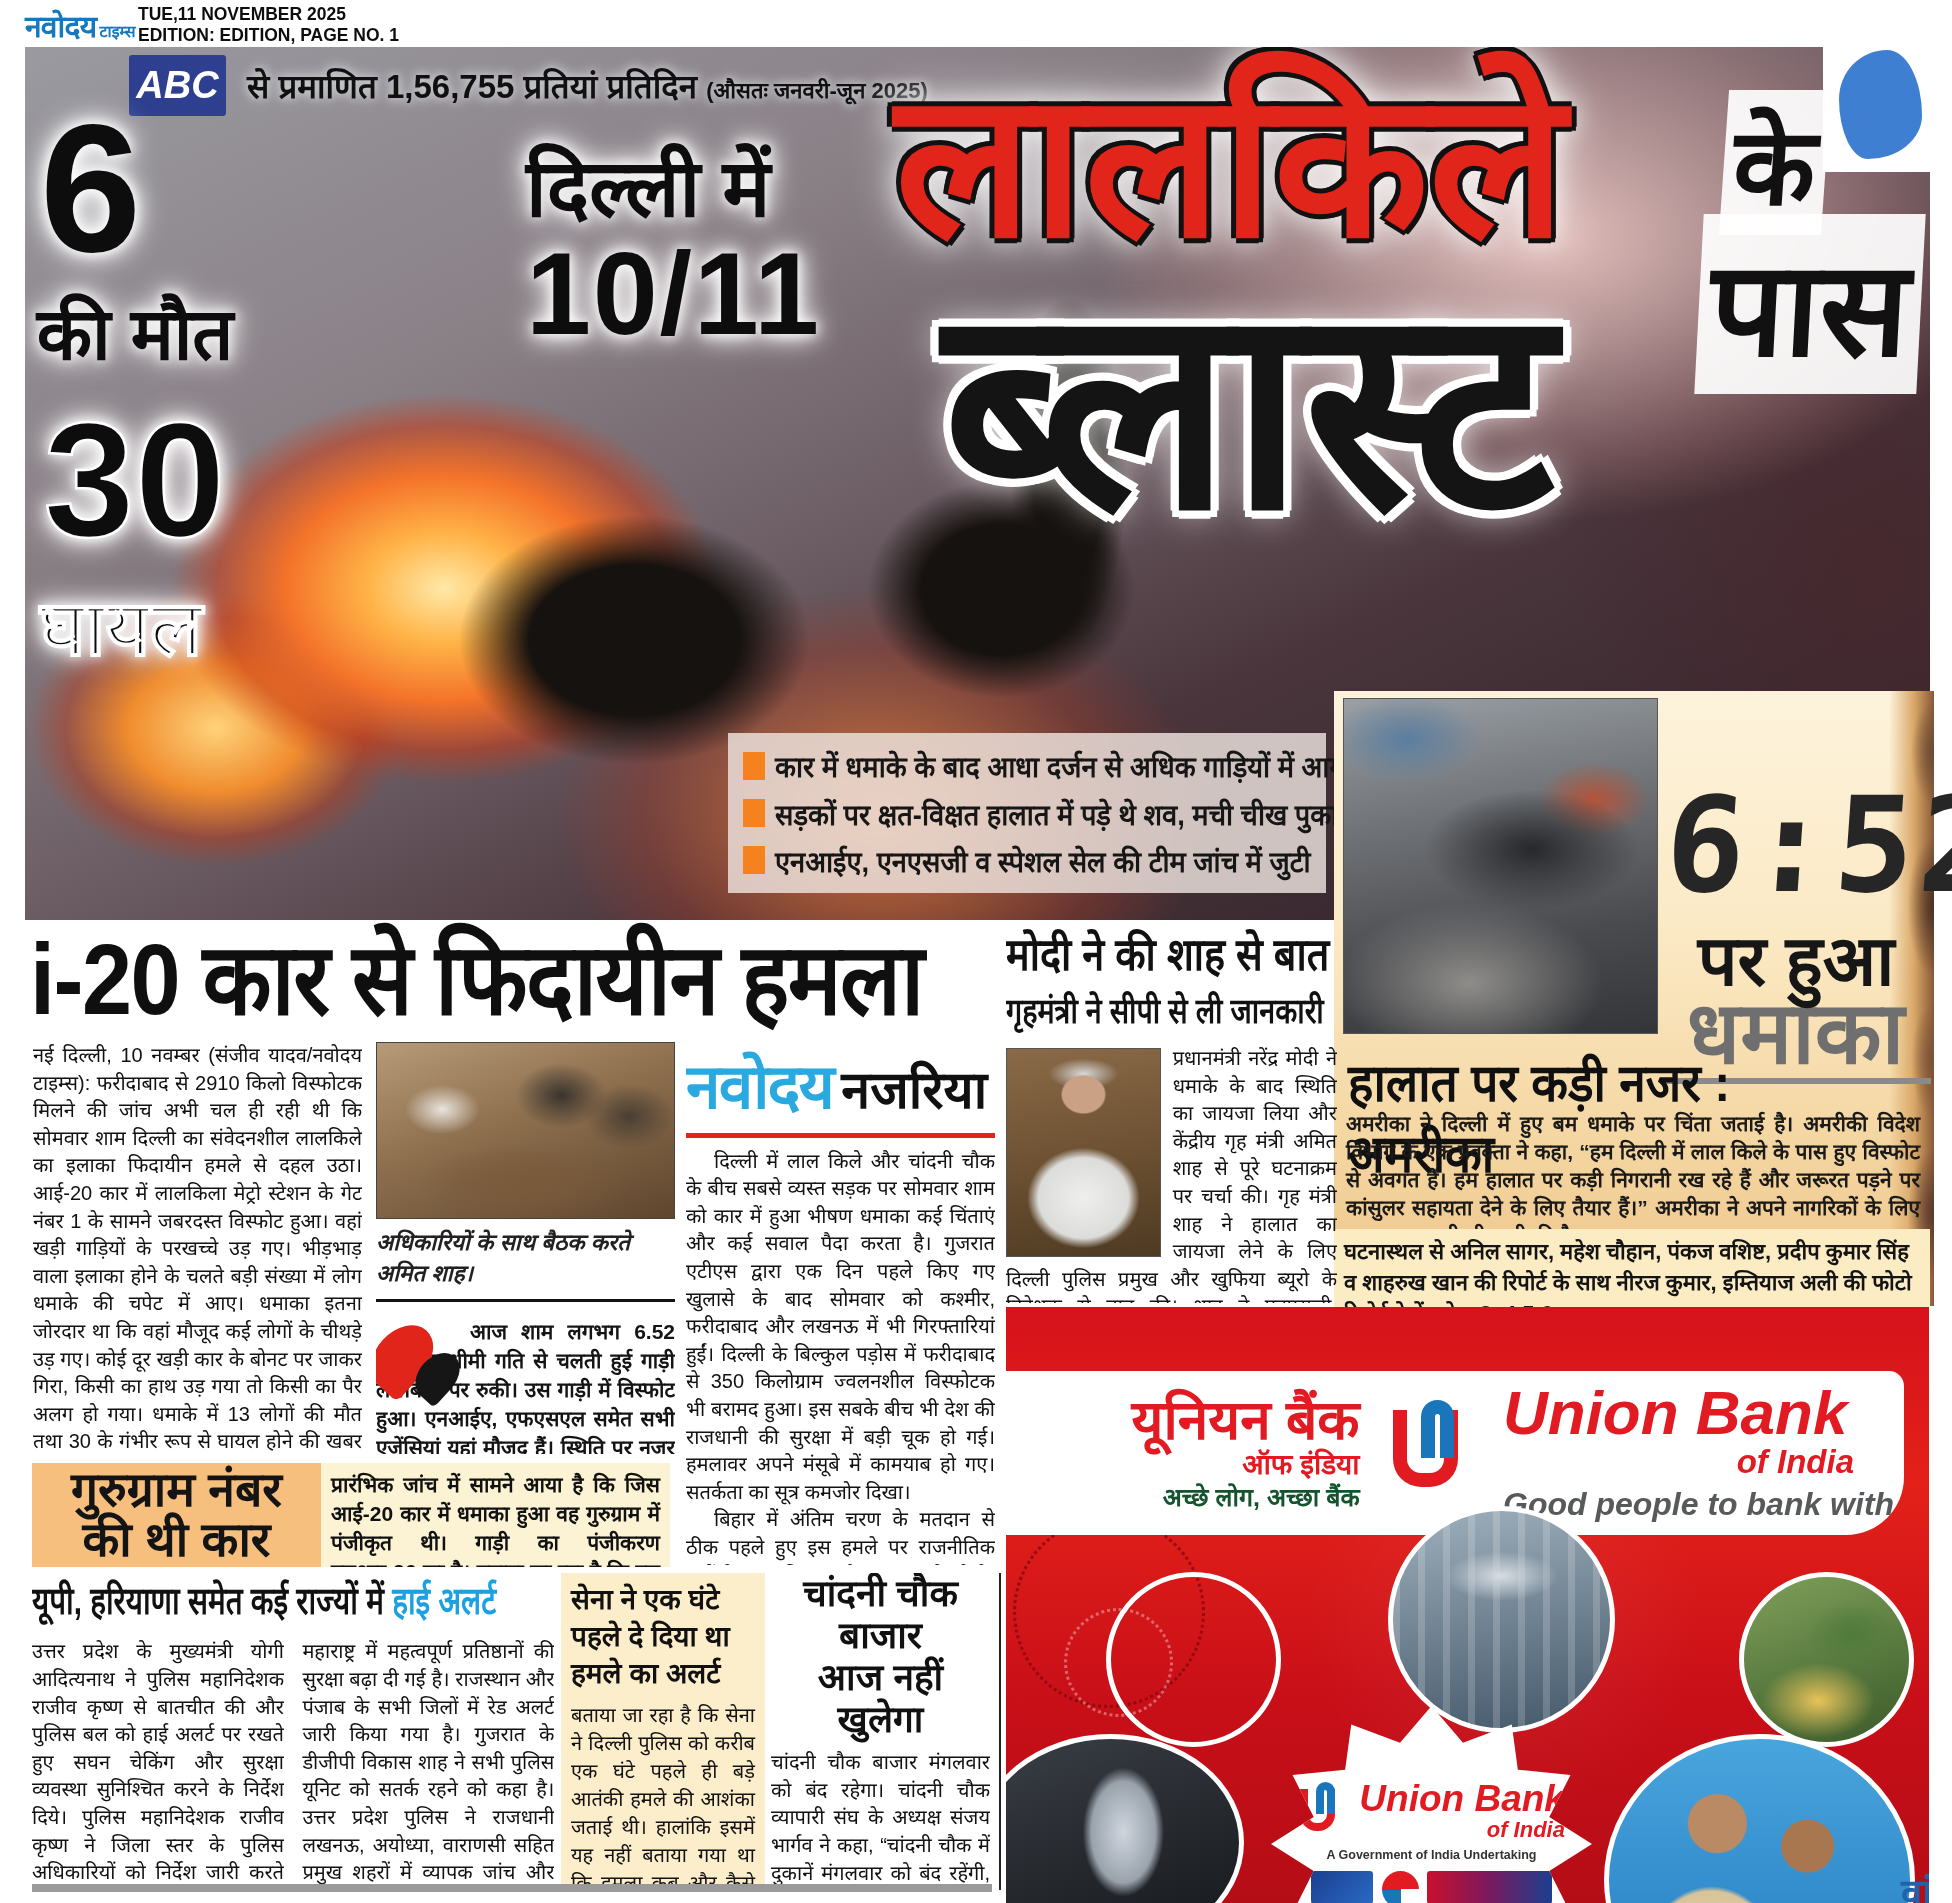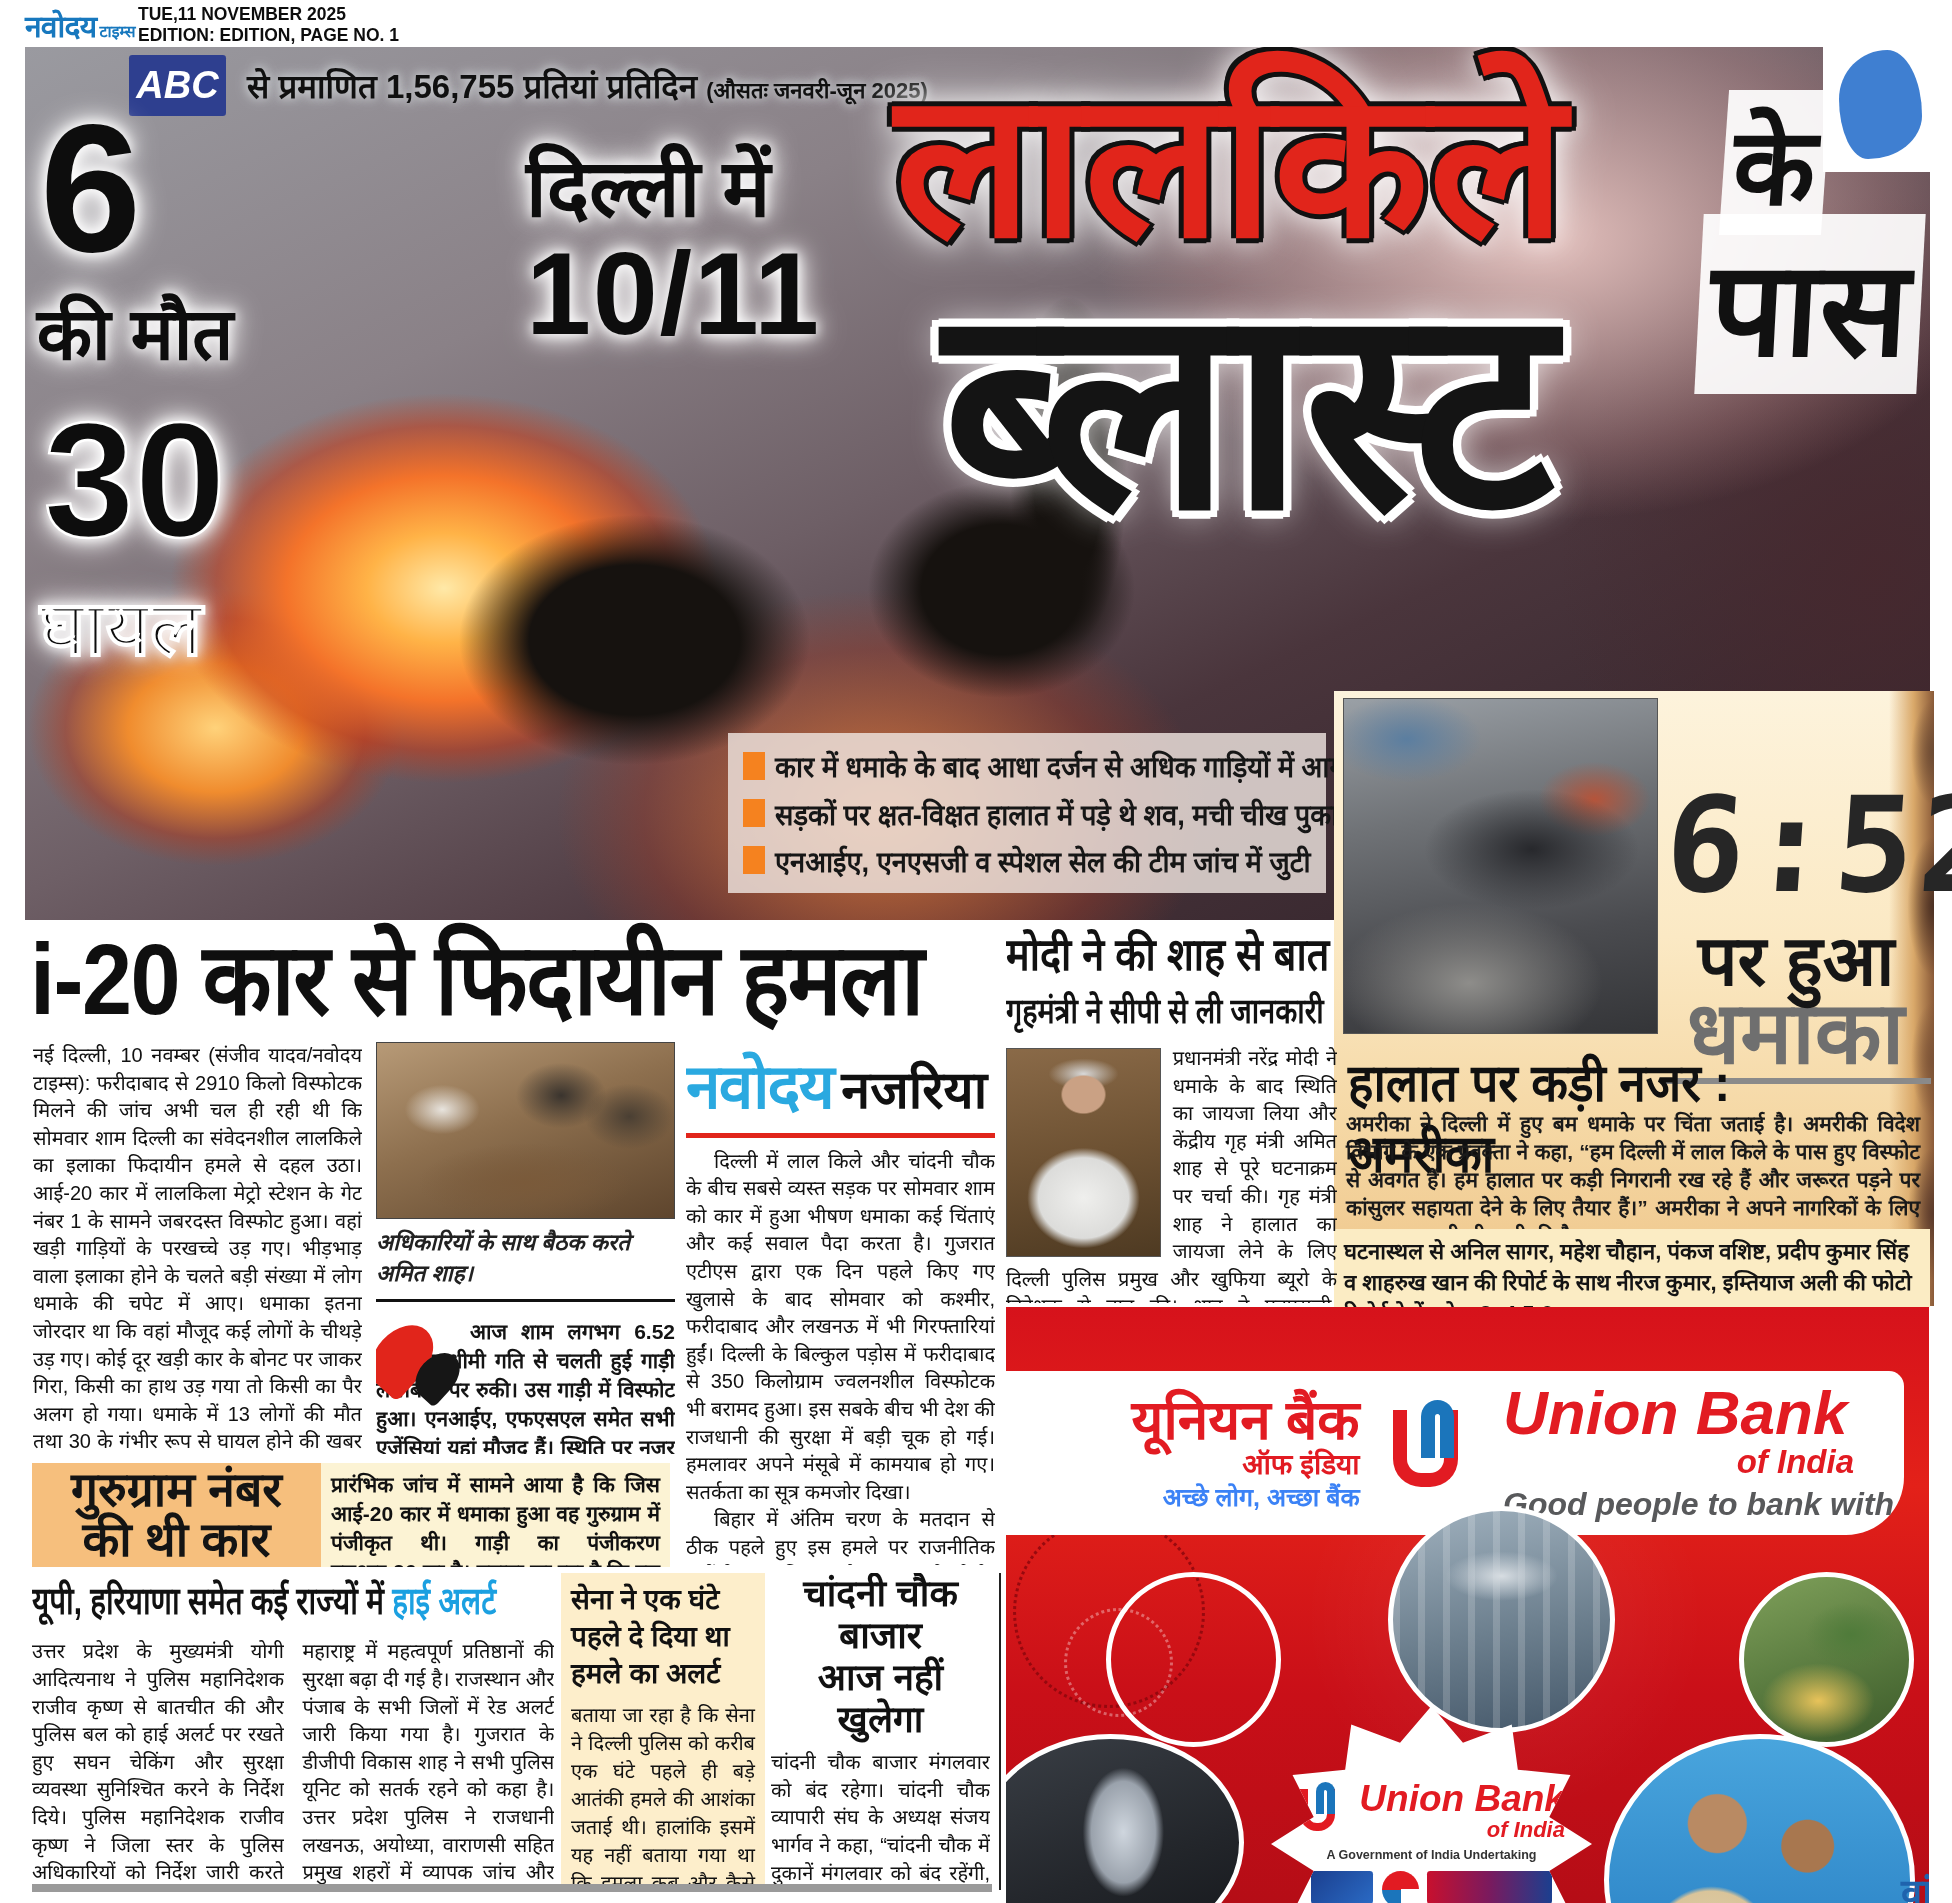--- a/index.html
+++ b/index.html
@@ -172,21 +172,21 @@
   
   .ad{left:1006px;top:1307px;width:923px;height:597px;overflow:hidden;
       background:
         radial-gradient(284px 284px at 54% 52%, rgba(255,255,255,.07) 0%, rgba(255,255,255,0) 70%),
         linear-gradient(180deg,#d6121b 0%,#e32119 30%,#c90f18 65%,#b50d16 100%);}
   .ad-band{position:absolute;left:0;top:64px;width:898px;height:164px;background:#fff;
            border-radius:0 15px 58px 0;display:flex;align-items:center;}
   .ad-hi{width:367px;text-align:right;padding-right:13.4px;}
   .ad-hi-name{font-size:55px;font-weight:900;color:#e21b22;line-height:55px;}
   .ad-hi-of{font-size:28px;font-weight:900;color:#e21b22;line-height:33px;}
-  .ad-hi-tag{font-size:25px;font-weight:800;color:#3b82f6;line-height:33px;}
+  .ad-hi-tag{font-size:25px;font-weight:800;color:#14532d;line-height:33px;}
   .ub-logo{position:relative;width:100px;height:117px;margin:0 15px;}
   .ub-red{position:absolute;left:5px;top:15px;width:65px;height:77px;border:14px solid #e21b22;
           border-top:none;border-radius:0 0 28px 28px;}
   .ub-blue{position:absolute;left:33px;top:5px;width:33px;height:58px;border:14px solid #1b75bb;
            border-bottom:none;border-radius:28px 28px 0 0;}
   .ad-en{flex:1;}
   .ad-en-name{font-size:62px;font-weight:900;font-style:italic;color:#e21b22;line-height:60px;}
   .ad-en-of{font-size:33px;font-weight:900;font-style:italic;color:#e21b22;text-align:right;width:351px;line-height:37px;}
   .ad-en-tag{font-size:32px;font-weight:700;font-style:italic;color:#58595b;margin-top:6.7px;}
   .ad-circle{position:absolute;border-radius:50%;border:5px solid #fff;}

